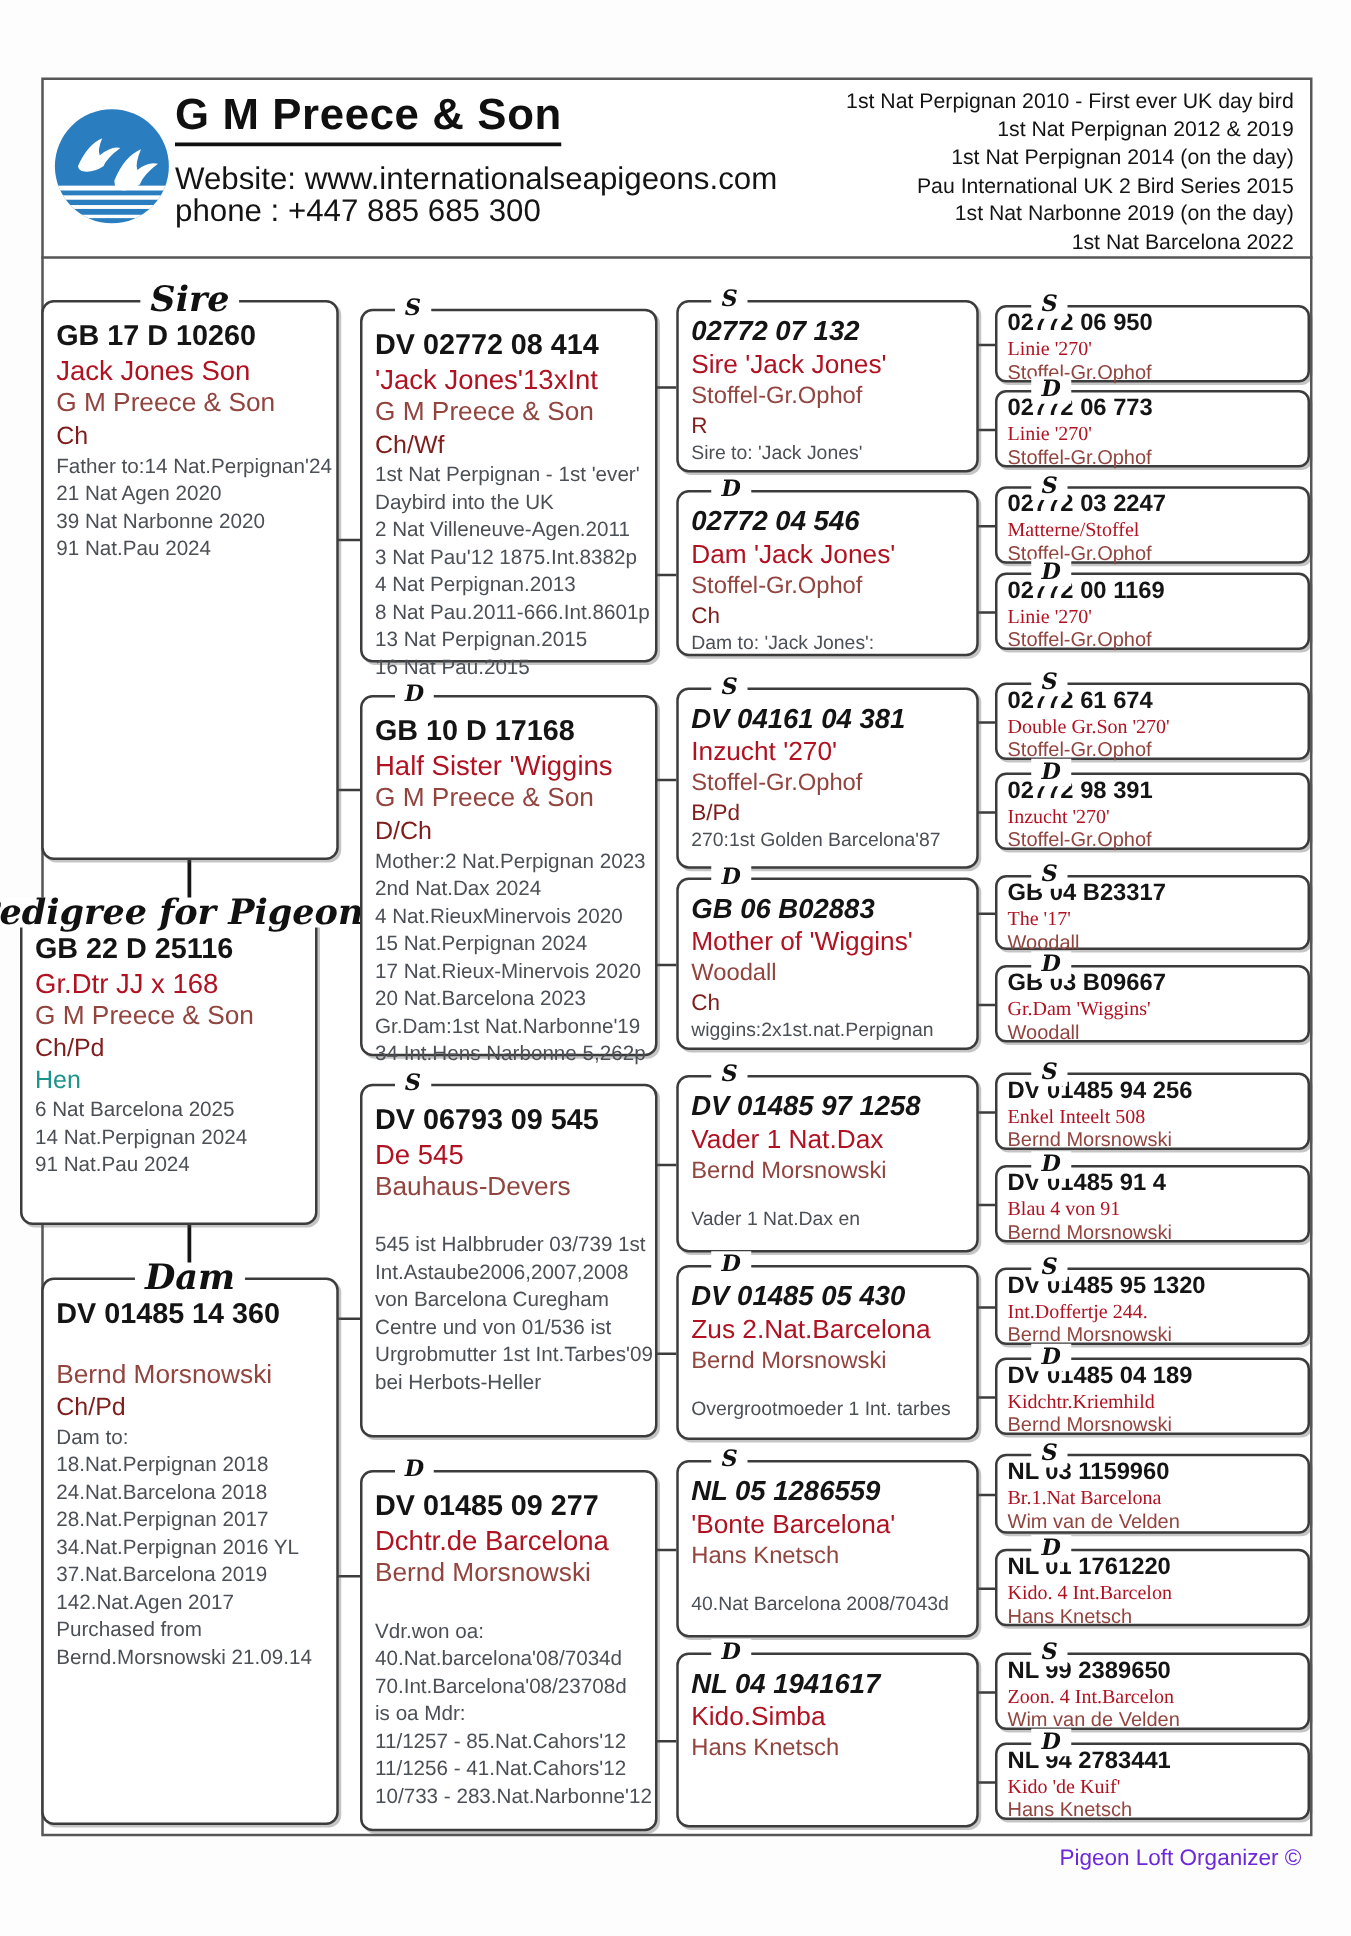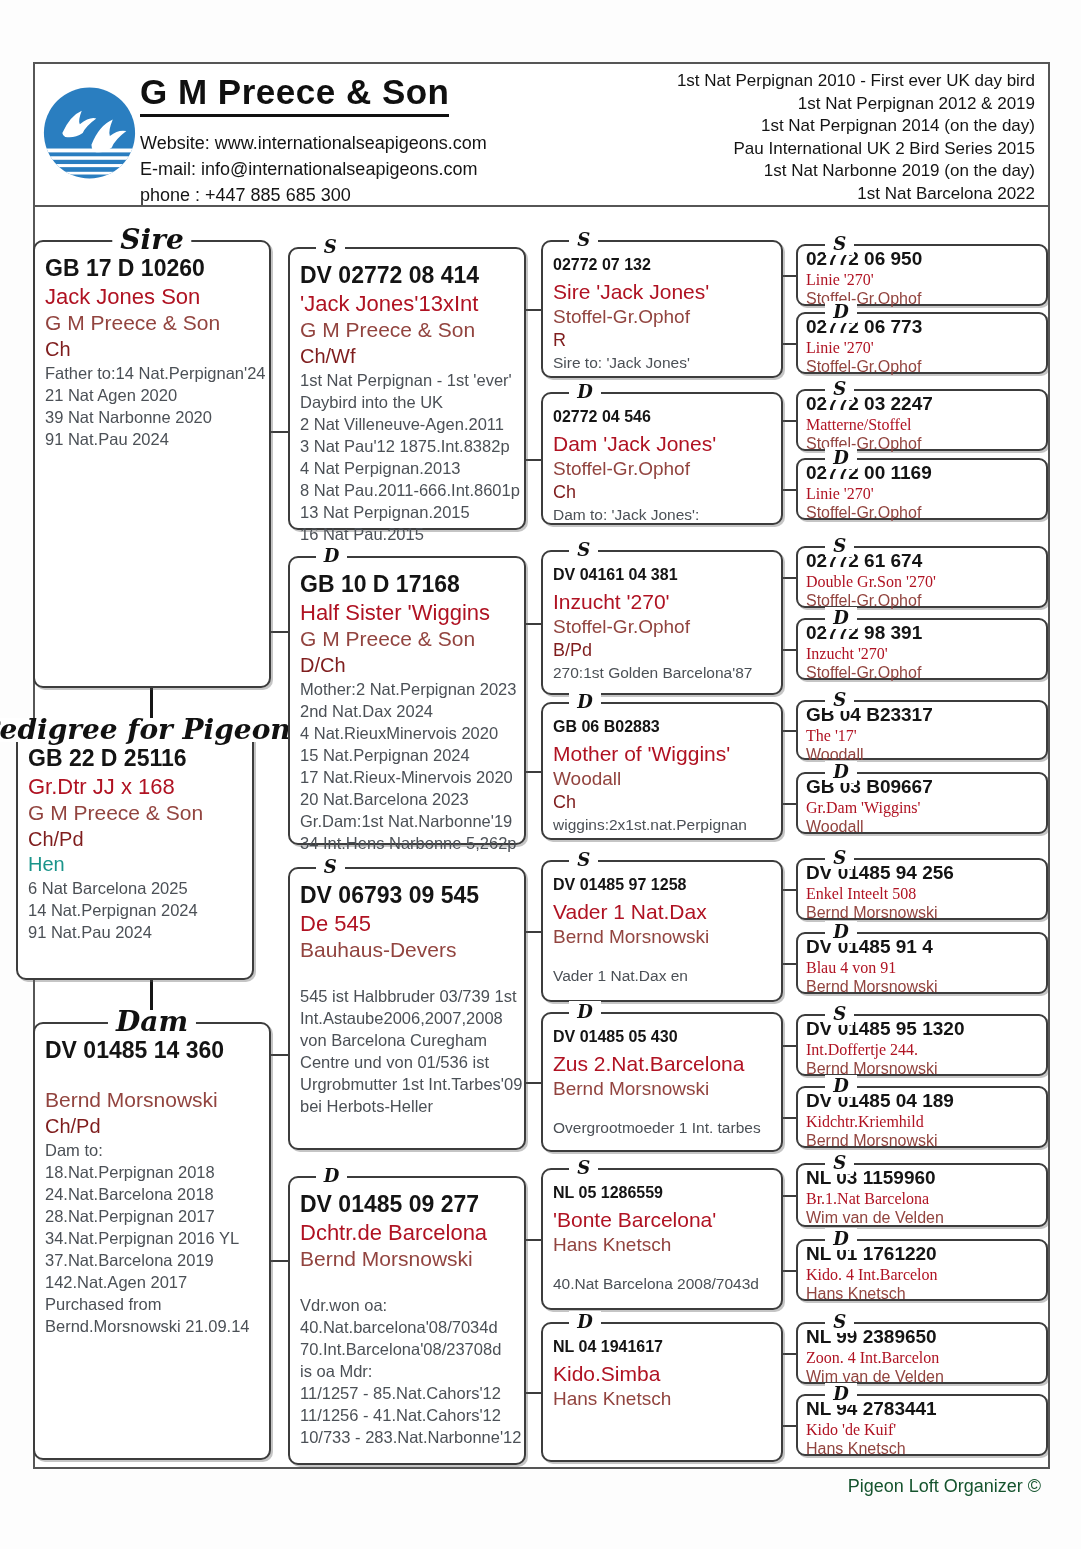--- a/index.html
+++ b/index.html
@@ -13,21 +13,21 @@
     border:2px solid #565656;box-sizing:border-box;background:#fff;z-index:0;
   }
   .hdr-divider{position:absolute;left:33px;top:205px;width:1017px;border-top:2px solid #565656;z-index:1;}
   
   .logo{position:absolute;left:41px;top:83px;width:97px;height:100px;z-index:2;}
   .title{
     position:absolute;left:140px;top:72px;z-index:2;
     font-size:35px;font-weight:bold;letter-spacing:0.5px;color:#101010;
     border-bottom:3px solid #101010;padding-bottom:2px;
   }
-  .contact{position:absolute;left:140px;top:130px;z-index:2;font-size:18px;line-height:26px;color:#141414;}
+  .contact{position:absolute;left:140px;top:130px;z-index:2;font-size:25px;line-height:26px;color:#141414;}
   .achievements{position:absolute;right:46px;top:70px;z-index:2;text-align:right;font-size:17px;line-height:22.5px;color:#141414;}
   
   .pbox{
     position:absolute;background:#fff;border:2px solid #3c3c3c;border-radius:10px;
     box-sizing:border-box;padding:6px 5px 4px 10px;z-index:2;
     box-shadow:2px 2px 0 rgba(90,90,90,.35);white-space:nowrap;overflow:visible;
   }
   .plabel{
     position:absolute;top:-14px;background:#fff;padding:0 8px;color:#111;
     font-family:"DejaVu Serif",serif;font-weight:bold;font-style:italic;line-height:24px;
@@ -43,33 +43,33 @@
   .line.note{color:#4b5056;}
   .size-large{padding-top:12px;}
   .size-large .ring{font-size:23px;line-height:29px;}
   .size-large .name{font-size:22px;line-height:27px;}
   .size-large .fancier{font-size:21px;line-height:26px;}
   .size-large .colorcode{font-size:20px;line-height:26px;}
   .size-large .sex{font-size:20px;line-height:25px;}
   .size-large .note{font-size:16.5px;line-height:22px;}
   .size-large .blank{height:22px;}
   .size-medium{padding-top:9px;}
-  .size-medium .ring{font-size:16px;line-height:28px;}
+  .size-medium .ring{font-size:22px;line-height:28px;font-style:italic;}
   .size-medium .name{font-size:21px;line-height:26px;}
   .size-medium .fancier{font-size:19px;line-height:24px;}
   .size-medium .colorcode{font-size:18px;line-height:23px;}
   .size-medium .note{font-size:15.5px;line-height:21px;}
   .size-medium .blank{height:16px;}
   .size-small{padding-top:2px;padding-left:8px;border-radius:9px;}
   .size-small .ring{font-size:19px;line-height:22px;}
   .size-small .name{font-size:16px;line-height:19px;font-family:Liberation Serif, serif;}
   .size-small .fancier{font-size:16px;line-height:19px;}
   .stub{position:absolute;height:2px;background:#3c3c3c;z-index:1;}
   .vline{position:absolute;width:3px;background:#151515;z-index:1;}
-  .footer-text{position:absolute;right:40px;top:1476px;font-size:18px;color:#14532d;z-index:2;}
+  .footer-text{position:absolute;right:40px;top:1476px;font-size:18px;color:#6d28d9;z-index:2;}
 </style>
 </head>
 <body>
 
 <div id="canvas">
   <div class="frame"></div>
   <div class="hdr-divider"></div>
 
   <svg class="logo" viewBox="0 0 100 100">
     <defs>
@@ -83,21 +83,20 @@
       <path fill="#ffffff" d="M52 62 Q60 42 74 36 Q69 48 71 53 Q80 46 88 48 Q76 57 73 65 Q64 72 54 69 Q52 66 52 62 Z"></path>
       <rect x="3" y="66" width="94" height="4" fill="#ffffff"></rect>
       <rect x="3" y="74" width="94" height="3.6" fill="#ffffff"></rect>
       <rect x="3" y="82" width="94" height="3.2" fill="#ffffff"></rect>
       <rect x="3" y="90" width="94" height="2.8" fill="#ffffff"></rect>
     </g>
   </svg>
   <div class="title">G M Preece &amp; Son</div>
   <div class="contact">
     <div>Website: www.internationalseapigeons.com</div>
-    <div>E-mail: info@internationalseapigeons.com</div>
     <div>phone : +447 885 685 300</div>
   </div>
   <div class="achievements">
     <div>1st Nat Perpignan 2010 - First ever UK day bird</div>
     <div>1st Nat Perpignan 2012 &amp; 2019</div>
     <div>1st Nat Perpignan 2014 (on the day)</div>
     <div>Pau International UK 2 Bird Series 2015</div>
     <div>1st Nat Narbonne 2019 (on the day)</div>
     <div>1st Nat Barcelona 2022</div>
   </div>

